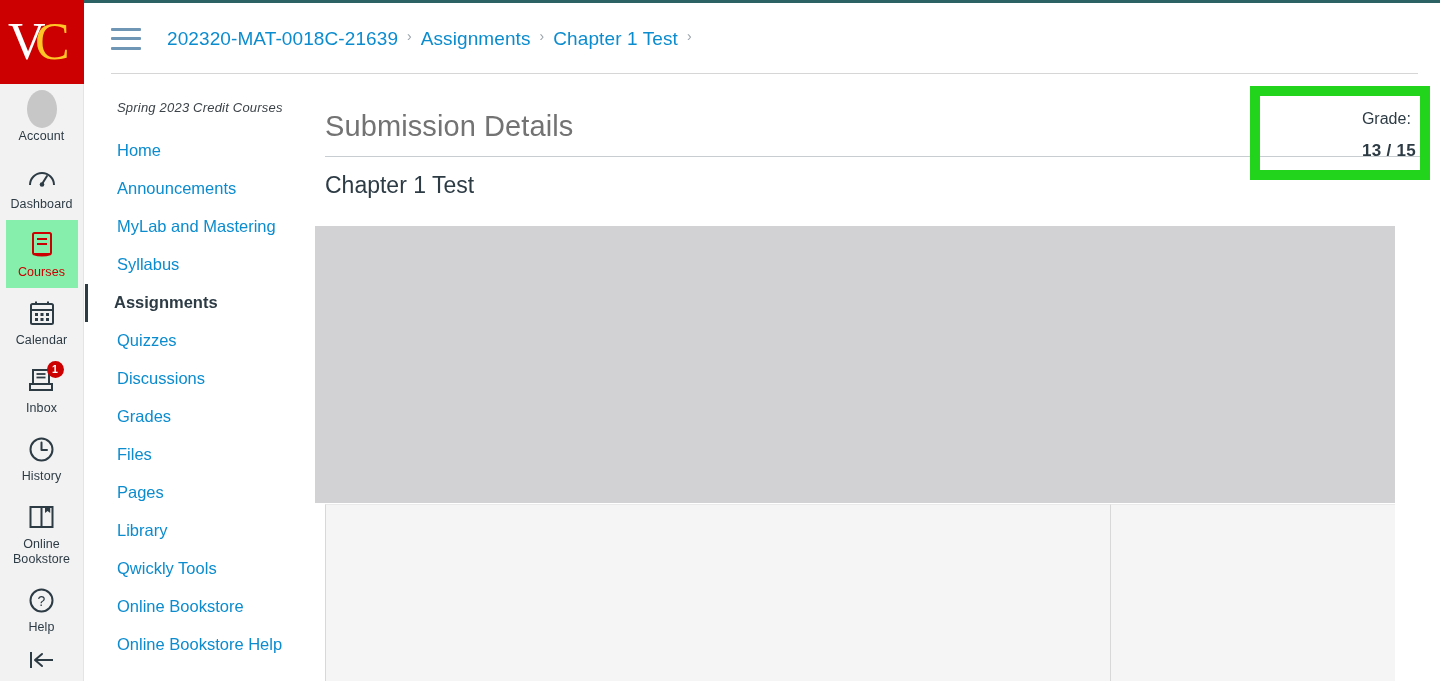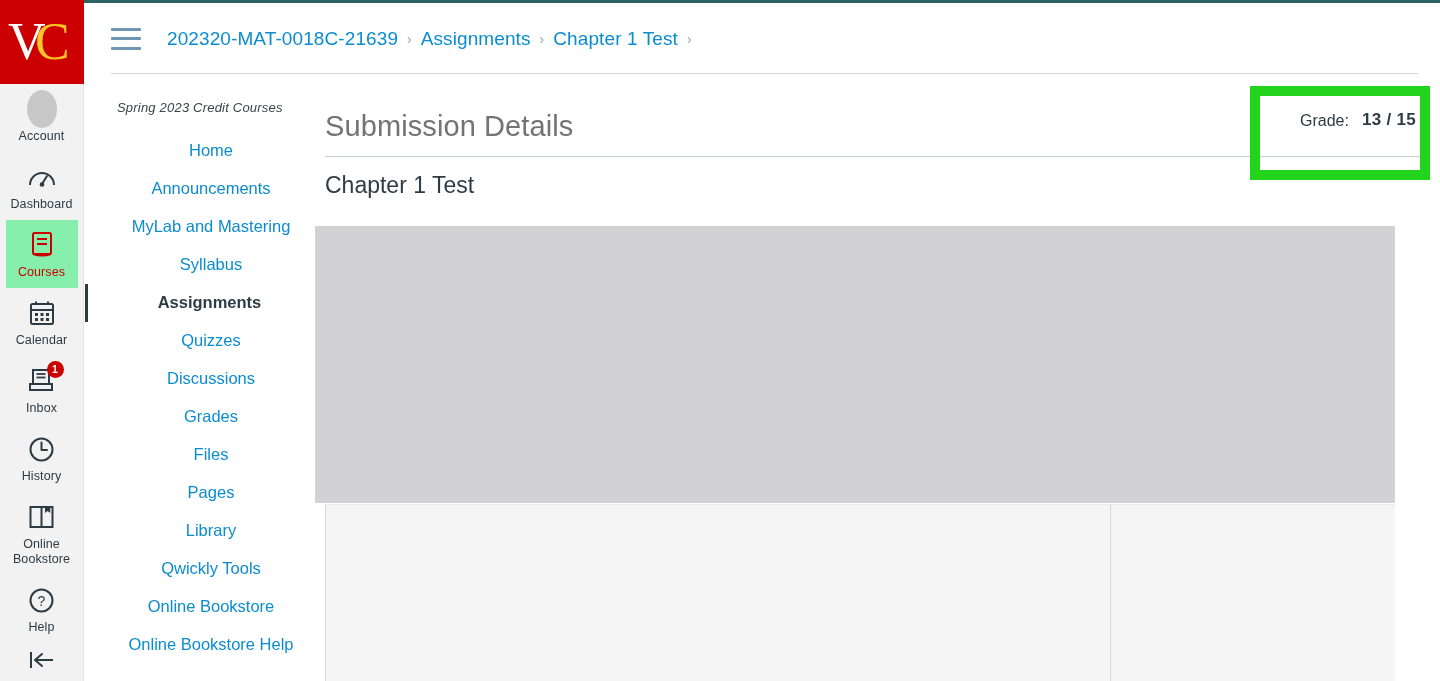--- a/index.html
+++ b/index.html
@@ -65,40 +65,40 @@
   
   .coursenav {
     position: absolute; left: 85px; top: 74px; width: 232px; height: 607px;
     background: #ffffff; padding: 26px 0 16px 0;
   }
   .term-label {
     font-size: 13px; font-style: italic; color: #3c4349;
     padding: 0 0 0 32px; margin-bottom: 17px; letter-spacing: .2px;
   }
   .cnav-list { list-style: none; }
-  .cnav-item { display: block; text-align: center; }
+  .cnav-item { display: block; }
   .cnav-link {
     display: block; padding: 7px 12px 9px 29px;
     font-size: 16.5px; line-height: 22px; color: #0b8ccf;
     text-decoration: none; cursor: pointer; border-left: 3px solid transparent;
   }
   .cnav-link.active {
     color: #2d3b45; font-weight: bold; border-left: 3px solid #2d3b45;
     padding-left: 26px;
   }
 
   
   .crumbbar {
     position: absolute; left: 85px; top: 3px; width: 1355px; height: 71px;
     background: #fff; display: flex; align-items: center; padding-left: 26px;
   }
   .hamburger { width: 30px; height: 22px; display: flex; flex-direction: column;
     justify-content: space-between; cursor: pointer; margin-right: 26px; }
   .hamburger span { display: block; height: 3px; border-radius: 1px; background: #6f96b5; }
-  .crumbs { display: flex; align-items: center; gap: 9px; }
+  .crumbs { display: flex; align-items: flex-start; gap: 9px; }
   .crumb {
     font-size: 19px; color: #0b8ccf; text-decoration: none; cursor: pointer;
     line-height: 24px; letter-spacing: .1px;
   }
   .crumb-sep { color: #9aa3ab; font-size: 14px; line-height: 18px; }
   .crumbbar-rule {
     position: absolute; left: 111px; top: 73px; width: 1307px; height: 1px;
     background: #d6d6d6;
   }
 
@@ -116,21 +116,21 @@
     background: #c7cdd1;
   }
   .assignment-title {
     position: absolute; left: 10px; top: 98px;
     font-size: 23px; font-weight: normal; color: #2d3b45;
   }
 
   
   .grade-wrap {
     position: absolute; right: 24px; top: 36px;
-    display: flex; align-items: flex-end; gap: 13px;
+    display: flex; align-items: flex-start; gap: 13px; flex-direction: column;
   }
   .grade-label { font-size: 16px; color: #2d3b45; }
   .grade-value { font-size: 17px; font-weight: bold; color: #2d3b45; letter-spacing: .3px; }
 
   
   .annot-box {
     position: absolute; left: 1250px; top: 86px; width: 180px; height: 94px;
     border: 10px solid #22d41b; background: transparent;
     pointer-events: none; z-index: 40;
   }

